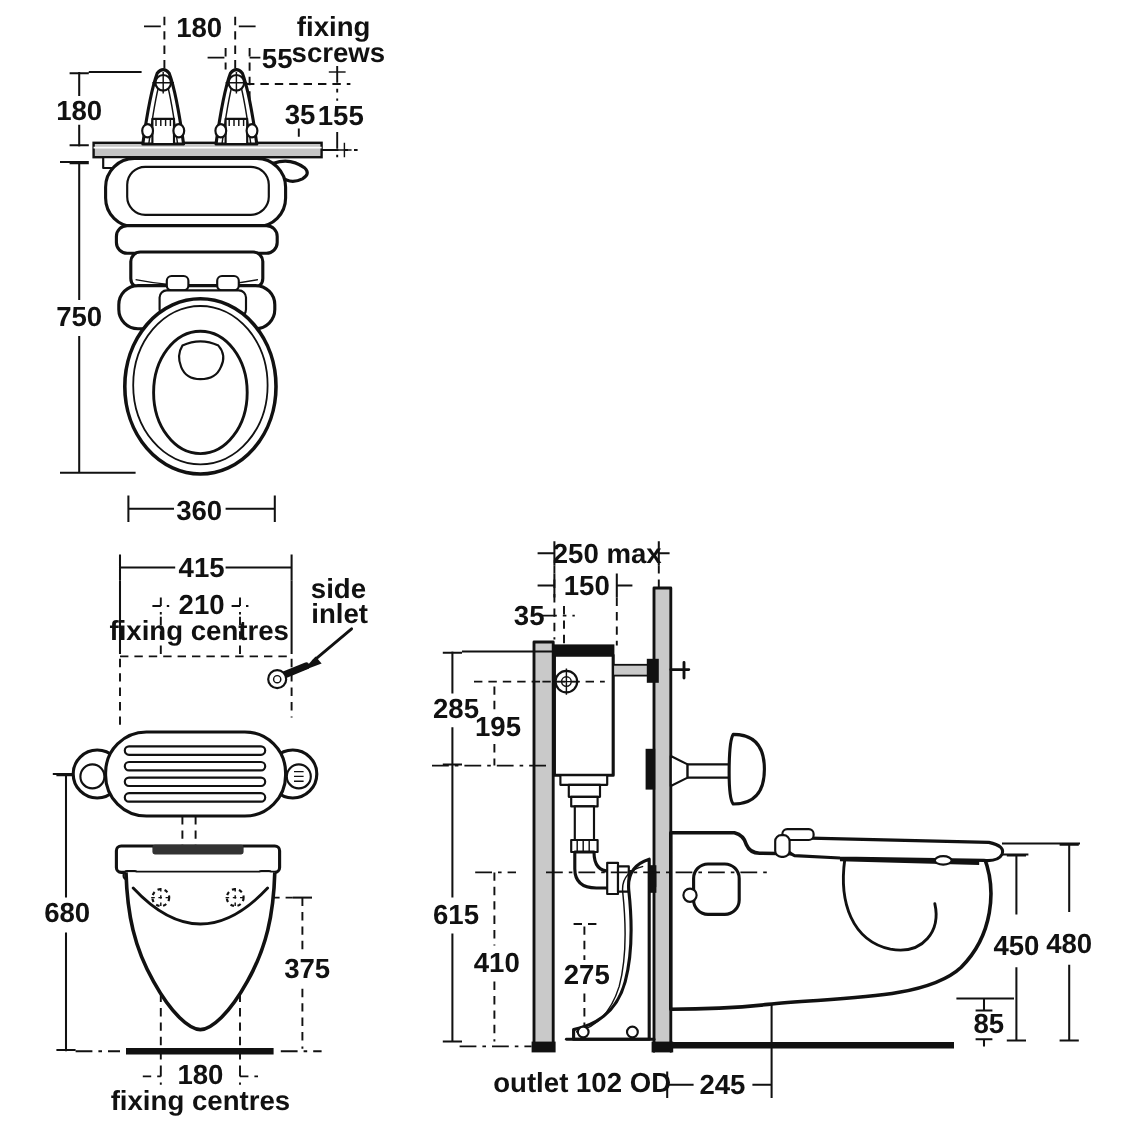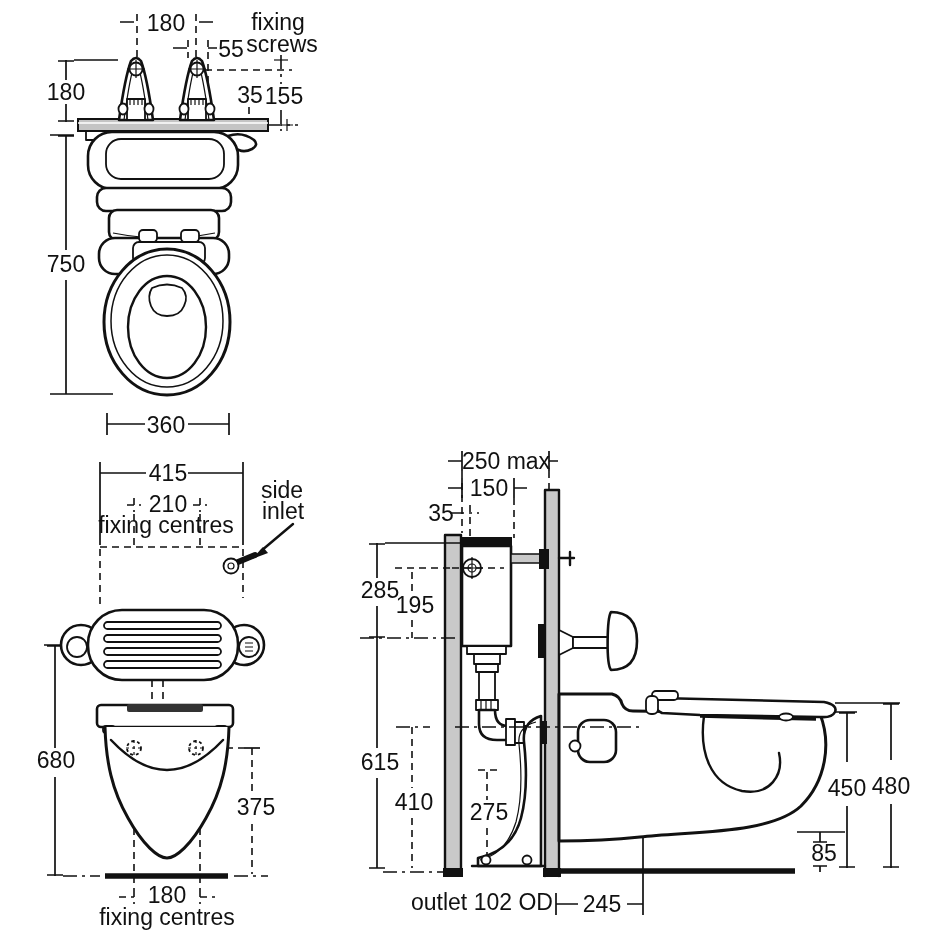--- a/index.html
+++ b/index.html
@@ -1,16 +1,16 @@
 <!DOCTYPE html>
 <html><head>
 <meta charset="utf-8">
 <style>
   html,body{margin:0;padding:0;background:#fff;}
-  .canvas{position:relative;width:940px;height:940px;background:#fff;overflow:hidden;}
+  .canvas{position:relative;width:940px;height:940px;background:#fff;overflow:hidden;font-weight:bold;}
   svg{display:block;}
   .o  {fill:#fff;stroke:#111;stroke-width:2.6;stroke-linejoin:round;stroke-linecap:round;}
   .o2 {fill:#fff;stroke:#111;stroke-width:1.8;stroke-linejoin:round;stroke-linecap:round;}
   .ln {fill:none;stroke:#111;stroke-width:2.4;stroke-linejoin:round;stroke-linecap:round;}
   .tn {fill:none;stroke:#111;stroke-width:1.2;}
   .dim{fill:none;stroke:#111;stroke-width:1.7;stroke-linecap:butt;}
   .d  {fill:none;stroke:#111;stroke-width:1.6;stroke-dasharray:7 5;}
   .dd {fill:none;stroke:#111;stroke-width:1.6;stroke-dasharray:14 5 3 5;}
   .wall{fill:#c9c9c9;stroke:none;}
   .blk{fill:#111;stroke:none;}

